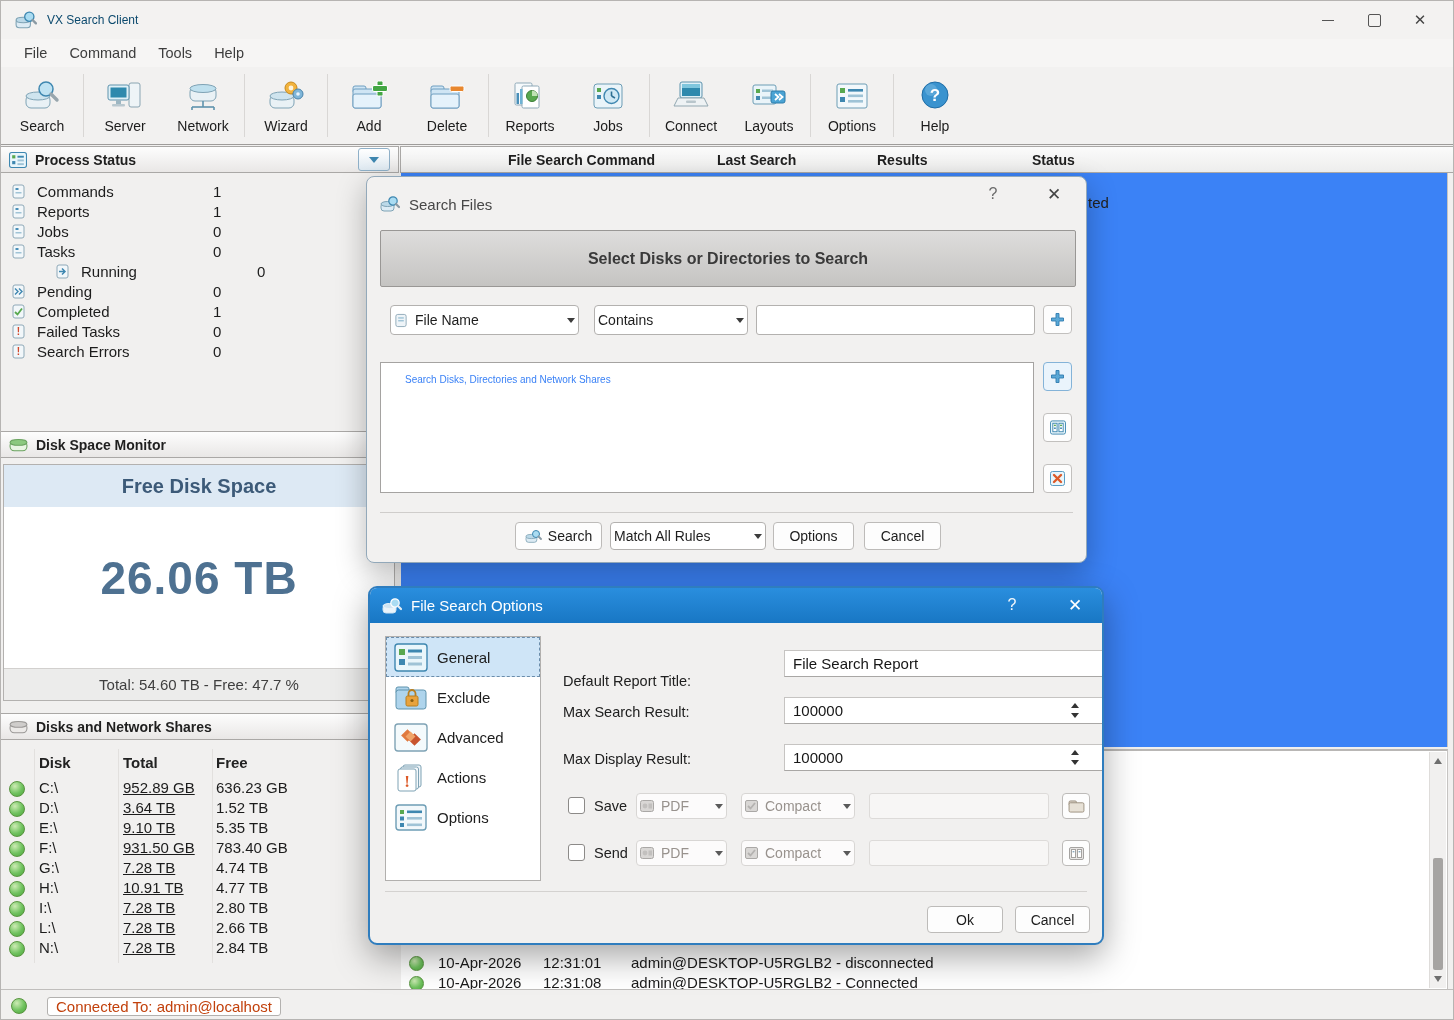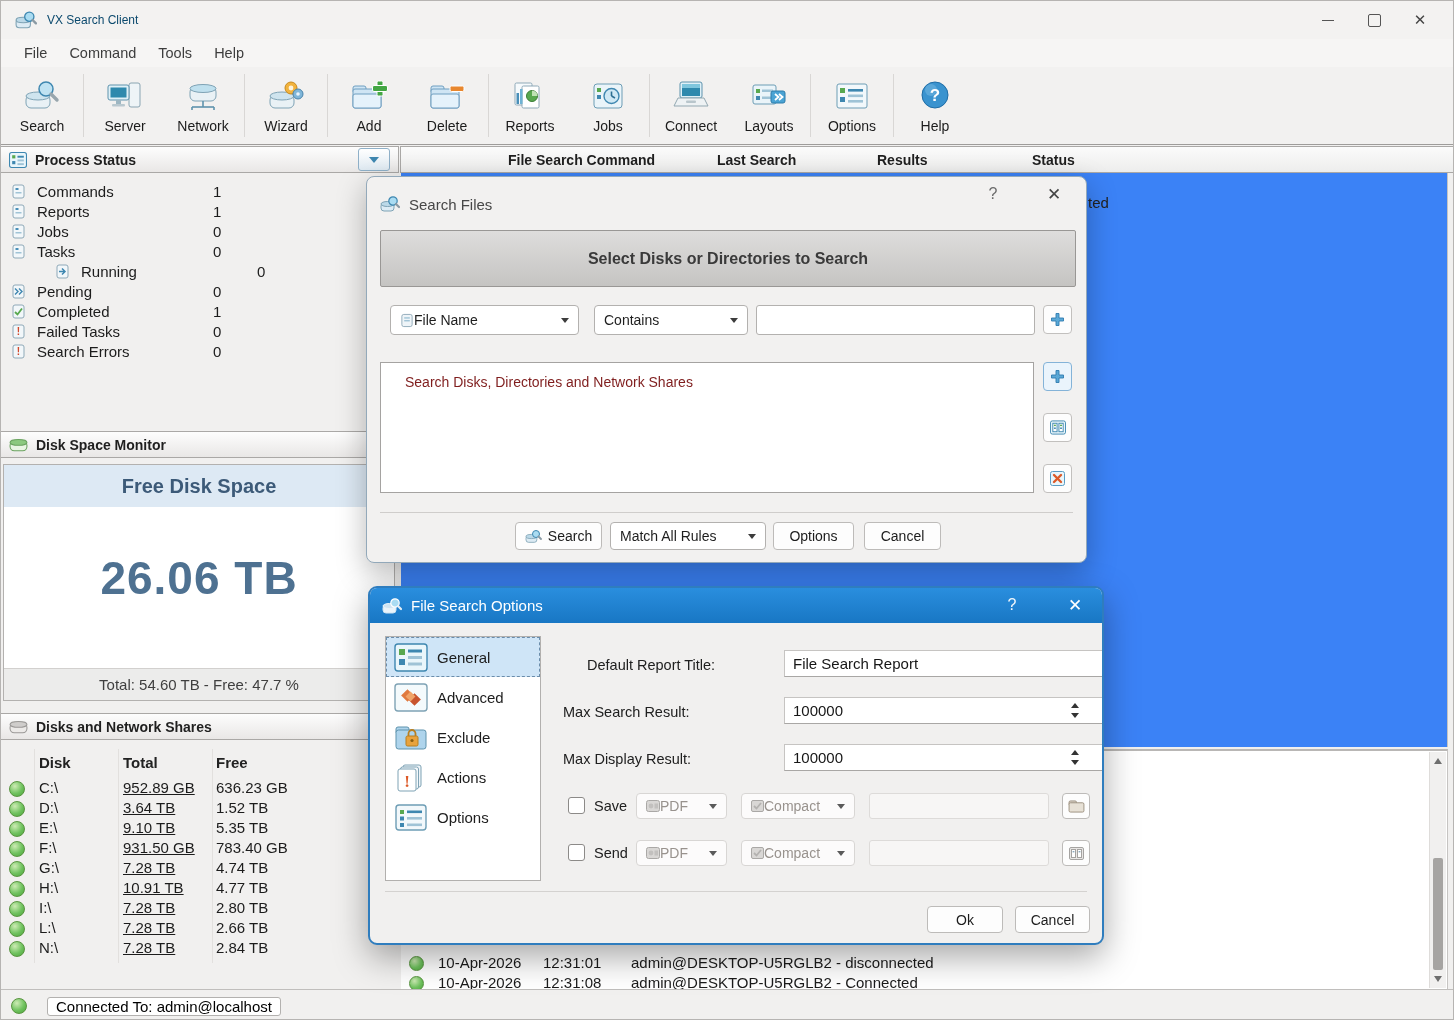--- a/index.html
+++ b/index.html
@@ -55,21 +55,21 @@
   .dk-row .gdot{position:absolute;left:8px;top:2px;}
   .dk-c1{position:absolute;left:38px;}
   .dk-c2{position:absolute;left:122px;text-decoration:underline;}
   .dk-c3{position:absolute;left:215px;}
   .gdot{width:16px;height:16px;border-radius:50%;background:radial-gradient(circle at 35% 30%,#cdebb4,#6fc25e 55%,#4da33c);
         border:1px solid #58953f;box-sizing:border-box;}
 
   
   .statusbar{position:absolute;left:0;right:0;top:988px;height:32px;background:#f1f0ef;border-top:1px solid #c0bebc;display:flex;align-items:center;}
   .statusbar .gdot{margin-left:10px;}
-  .statusbar .txt{margin-left:20px;font-size:15px;color:#000000;}
+  .statusbar .txt{margin-left:20px;font-size:15px;color:#c2410c;}
 
   
   .main-header{position:absolute;left:399px;top:145px;right:0;height:27px;background:linear-gradient(#fbfbfb,#ededec);
                border:1px solid #aaa8a6;border-right:none;box-sizing:border-box;}
   .mh-lbl{position:absolute;top:5px;font-size:14px;font-weight:600;color:#1f1f1f;}
   .main-list{position:absolute;left:400px;top:172px;width:1047px;height:574px;background:#3b82f6;border-right:1px solid #c6c4c2;box-sizing:border-box;}
   .partial-text{position:absolute;left:687px;top:21px;font-size:15px;color:#222;}
   .log-panel{position:absolute;left:400px;top:748px;width:1047px;height:240px;background:#fff;border-top:2px solid #b9b7b5;
              border-right:1px solid #c6c4c2;box-sizing:border-box;}
   .log-row{position:absolute;left:0;height:20px;width:100%;font-size:15px;color:#1b1b1b;}
@@ -78,39 +78,39 @@
   .lg-time{position:absolute;left:142px;}
   .lg-msg{position:absolute;left:230px;}
   .sb{position:absolute;top:1px;bottom:1px;right:1px;width:16px;background:#f1f0ef;border-left:1px solid #dedcda;}
   .sb-up{position:absolute;top:6px;left:4px;width:0;height:0;border-left:4px solid transparent;border-right:4px solid transparent;border-bottom:6px solid #6e6e6e;}
   .sb-dn{position:absolute;bottom:6px;left:4px;width:0;height:0;border-left:4px solid transparent;border-right:4px solid transparent;border-top:6px solid #6e6e6e;}
   .sb-thumb{position:absolute;left:3px;right:3px;top:106px;height:112px;background:#a6a4a2;border-radius:2px;}
 
   
   .btn{background:#fdfdfd;border:1px solid #bdbbb9;border-radius:4px;display:flex;align-items:center;justify-content:center;
        font-size:14px;color:#1c1c1c;box-sizing:border-box;gap:6px;}
-  .combo{background:#fff;border:1px solid #b3b1af;border-radius:4px;display:flex;align-items:center;padding:0 9px;
-         font-size:14px;color:#1e1e1e;box-sizing:border-box;}
+  .combo{background:#fff;border:1px solid #b3b1af;border-radius:4px;display:flex;align-items:center;padding:0 3px;
+         font-size:14px;color:#1e1e1e;box-sizing:border-box;gap:7px;}
   .combo .caret{margin-left:auto;width:0;height:0;border-left:4.5px solid transparent;border-right:4.5px solid transparent;border-top:5.5px solid #3c3c3c;}
   .txt{background:#fff;border:1px solid #b3b1af;border-radius:3px;box-sizing:border-box;font:14px "Liberation Sans",sans-serif;padding:0 8px;color:#1a1a1a;}
   .tool-sq{width:29px;height:29px;background:#fdfdfd;border:1px solid #c2c0be;border-radius:4px;display:flex;align-items:center;justify-content:center;box-sizing:border-box;}
   .tool-sq.focus{background:#eaf4fc;border-color:#84b3d8;}
 
   
   .sd{position:absolute;left:365px;top:175px;width:721px;height:387px;background:#f2f1f0;border:1px solid #93a9ba;border-radius:8px;
       box-shadow:0 10px 30px rgba(0,0,0,.28);z-index:10;box-sizing:border-box;}
   .sd-title{position:absolute;left:0;top:0;right:0;height:36px;display:flex;align-items:flex-end;padding-left:13px;}
   .sd-title .ttl{margin-left:9px;font-size:15px;color:#474747;}
   .dlg-help{position:absolute;top:8px;font-size:16px;color:#6b6b6b;width:20px;text-align:center;}
   .dlg-close{position:absolute;top:7px;font-size:17px;color:#454545;width:22px;text-align:center;}
   .sd-select{position:absolute;left:13px;top:53px;width:694px;height:55px;background:linear-gradient(#dedddc,#c5c4c2);
              border:1px solid #999795;border-radius:2px;display:flex;align-items:center;justify-content:center;
              font-size:16px;font-weight:700;color:#3a3a3a;}
   .sd-list{position:absolute;left:13px;top:185px;width:654px;height:131px;background:#fff;border:1px solid #a5a3a1;box-sizing:border-box;}
-  .sd-list .hint{position:absolute;left:24px;top:11px;font-size:14px;color:#7f1d1d;}
+  .sd-list .hint{position:absolute;left:24px;top:11px;font-size:10px;color:#3b82f6;}
   .sd-hr{position:absolute;left:13px;right:13px;top:335px;height:1px;background:#cfcdcb;}
 
   
   .od{position:absolute;left:367px;top:585px;width:736px;height:359px;background:#f1f0ef;border:2px solid #2f7dbe;border-radius:9px;
       box-shadow:0 12px 34px rgba(0,0,0,.35);z-index:20;box-sizing:border-box;overflow:hidden;}
   .od-title{position:absolute;left:0;top:0;right:0;height:35px;background:linear-gradient(#2a8ede,#1877c4);display:flex;align-items:center;padding-left:12px;}
   .od-title .ttl{margin-left:9px;font-size:15px;color:#fff;}
   .od .dlg-help{color:#f2f7fb;}
   .od .dlg-close{color:#fff;}
   .od-side{position:absolute;left:15px;top:48px;width:156px;height:245px;background:#fff;border:1px solid #b2b0ae;box-sizing:border-box;}
@@ -682,39 +682,39 @@
               <rect x="14" y="6.5" width="14" height="3" fill="#3e87b0"></rect>
               <rect x="14" y="13" width="14" height="3" fill="#9fc3d6"></rect>
               <rect x="14" y="19.5" width="14" height="3" fill="#9fc3d6"></rect>
             </svg>
           </span>
         <span class="lbl">General</span>
       </div>
       <div class="od-item">
         <span class="ic">
             <svg width="34" height="29" viewBox="0 0 34 29">
-              <rect x="1" y="1" width="32" height="27" rx="3" fill="#f4fafc" stroke="#7fa3b5" stroke-width="1.4"></rect>
-              <rect x="9" y="8" width="9" height="9" fill="#e07a3f" transform="rotate(45 13.5 12.5)"></rect>
-              <rect x="16" y="12" width="9" height="9" fill="#c8542e" transform="rotate(45 20.5 16.5)"></rect>
-              <rect x="13" y="10" width="7" height="7" fill="#f0a468" transform="rotate(45 16.5 13.5)"></rect>
-            </svg>
-          </span>
-        <span class="lbl">Advanced</span>
-      </div>
-      <div class="od-item">
-        <span class="ic">
-            <svg width="34" height="29" viewBox="0 0 34 29">
               <rect x="2" y="4" width="13" height="7" rx="2" fill="#aed4ec" stroke="#5e93ad"></rect>
               <rect x="2" y="7" width="30" height="19" rx="2.5" fill="#aed4ec" stroke="#5e93ad"></rect>
               <rect x="12" y="13" width="12" height="10" rx="1.5" fill="#e8a33d" stroke="#b97f1f"></rect>
               <path d="M14.5 13 v-2.5 a3.5 3.5 0 0 1 7 0 V13" fill="none" stroke="#b97f1f" stroke-width="1.8"></path>
               <circle cx="18" cy="17.5" r="1.6" fill="#8a5f12"></circle>
             </svg>
           </span>
         <span class="lbl">Exclude</span>
+      </div>
+      <div class="od-item">
+        <span class="ic">
+            <svg width="34" height="29" viewBox="0 0 34 29">
+              <rect x="1" y="1" width="32" height="27" rx="3" fill="#f4fafc" stroke="#7fa3b5" stroke-width="1.4"></rect>
+              <rect x="9" y="8" width="9" height="9" fill="#e07a3f" transform="rotate(45 13.5 12.5)"></rect>
+              <rect x="16" y="12" width="9" height="9" fill="#c8542e" transform="rotate(45 20.5 16.5)"></rect>
+              <rect x="13" y="10" width="7" height="7" fill="#f0a468" transform="rotate(45 16.5 13.5)"></rect>
+            </svg>
+          </span>
+        <span class="lbl">Advanced</span>
       </div>
       <div class="od-item">
         <span class="ic">
             <svg width="34" height="29" viewBox="0 0 34 29">
               <rect x="9" y="2" width="18" height="22" rx="2" fill="#eef4f8" stroke="#7fa3b5"></rect>
               <rect x="6.5" y="4" width="18" height="22" rx="2" fill="#f4f8fb" stroke="#7fa3b5"></rect>
               <rect x="4" y="6" width="18" height="22" rx="2" fill="#ffffff" stroke="#7fa3b5"></rect>
               <text x="13" y="24" font-size="17" font-weight="bold" fill="#dd5a28" text-anchor="middle" font-family="Liberation Serif,serif">!</text>
             </svg>
           </span>
@@ -729,21 +729,21 @@
               <rect x="6" y="20" width="4" height="4" fill="#3e87b0"></rect>
               <rect x="13" y="7.5" width="15" height="2.6" fill="#3e87b0"></rect>
               <rect x="13" y="14" width="15" height="2.6" fill="#9fc3d6"></rect>
               <rect x="13" y="20.5" width="15" height="2.6" fill="#9fc3d6"></rect>
             </svg>
           </span>
         <span class="lbl">Options</span>
       </div>
     </div>
 
-    <span class="od-lbl" style="top:69px;margin-left:24px;">Default Report Title:</span>
+    <span class="od-lbl" style="top:85px;">Default Report Title:</span>
     <input class="od-input" style="top: 62px;" value="File Search Report">
 
     <span class="od-lbl" style="top:116px;">Max Search Result:</span>
     <input class="od-input" style="top: 109px; padding-right: 24px;" value="100000">
     <span class="spinner" style="top:115px;right:23px;">
         <span class="sp-up"></span>
         <span class="sp-dn"></span>
       </span>
 
     <span class="od-lbl" style="top:163px;">Max Display Result:</span>

